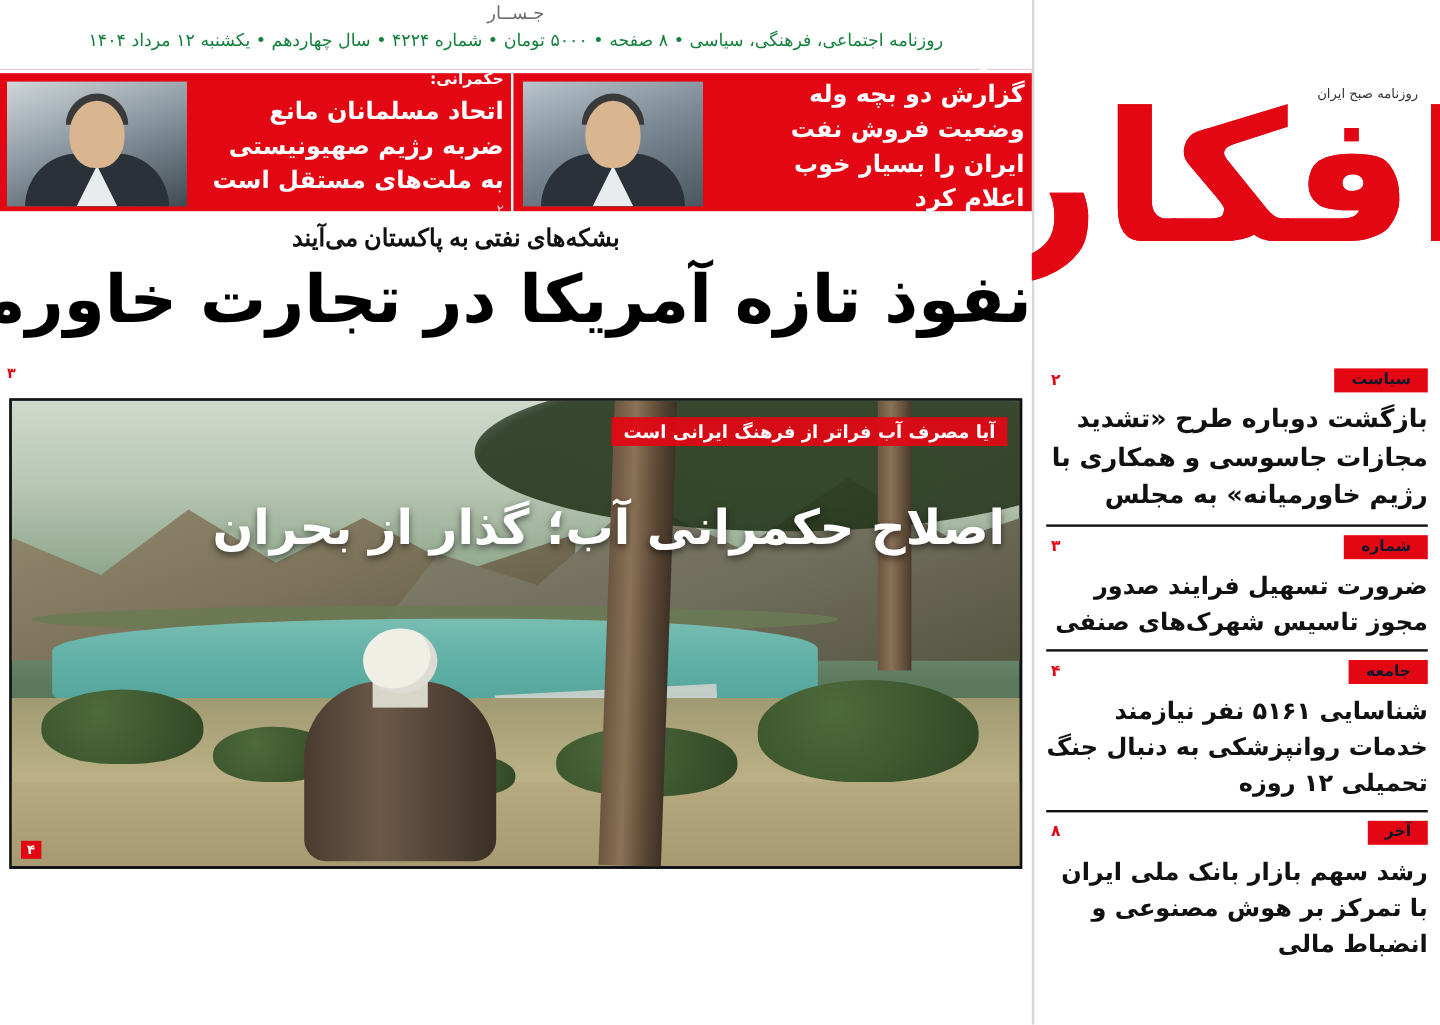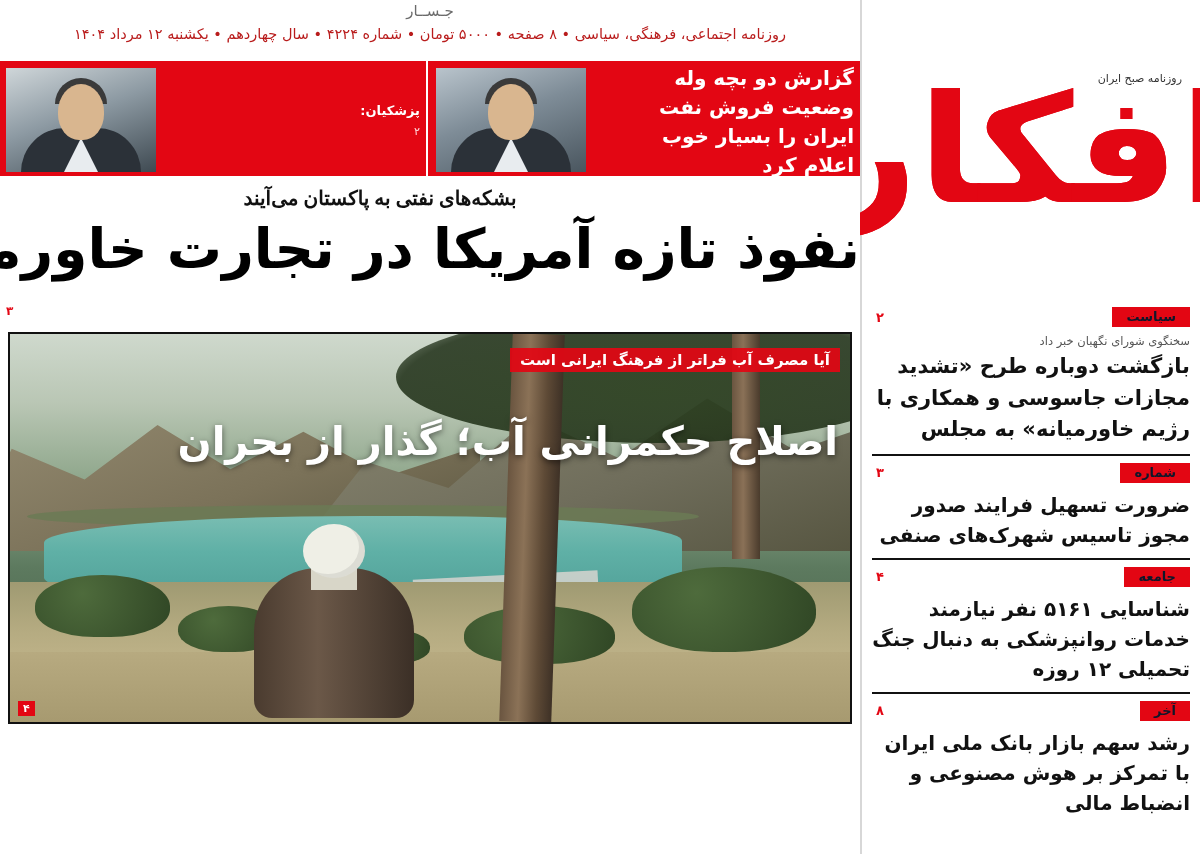--- a/index.html
+++ b/index.html
@@ -60,21 +60,21 @@
     top: 2px; left: 50%;
     transform: translateX(-50%);
     font-size: 15px; color: #6b6b6b;
     letter-spacing: 4px;
   }
   .strip-line {
     position: absolute;
     top: 26px; right: 0; width: 860px;
     text-align: center;
     font-size: 14.5px;
-    color: #b91c1c;
+    color: #15803d;
     direction: rtl;
   }
 
   
   .banner {
     position: absolute;
     top: 58px; right: 340px;
     width: 860px; height: 118px;
     background: #e30613;
     border-top: 3px solid #fff;
@@ -361,21 +361,22 @@
     </div>
 
     <div class="ban-cell left">
       <div class="ban-photo p2">
         <div class="body-sh"></div>
         <div class="collar"></div>
         <div class="hair"></div>
         <div class="face"></div>
       </div>
       <div class="ban-text">
-        <div class="ban-kicker">پزشکیان:</div>
+        <div class="ban-kicker">حکمرانی:</div>
+        <div class="ban-head">اتحاد مسلمانان مانع ضربه رژیم صهیونیستی به ملت‌های مستقل است</div>
         <div class="ban-page">۲</div>
       </div>
     </div>
   </div>
 
   <div class="lead">
     <div class="lead-kicker">بشکه‌های نفتی به پاکستان می‌آیند</div>
     <div class="lead-title">نفوذ تازه آمریکا در تجارت خاورمیانه</div>
     <div class="lead-page">۳</div>
   </div>
@@ -407,21 +408,20 @@
     <div class="photo-page">۴</div>
   </div>
 
   <div class="news-col">
 
     <div class="sec">
       <div class="sec-bar">
         <span class="sec-name">سیاست</span>
         <span class="sec-page">۲</span>
       </div>
-      <div class="sec-kicker">سخنگوی شورای نگهبان خبر داد</div>
       <div class="sec-head">بازگشت دوباره طرح «تشدید مجازات جاسوسی و همکاری با رژیم خاورمیانه» به مجلس</div>
     </div>
 
     <div class="sec">
       <div class="sec-bar">
         <span class="sec-name">شماره</span>
         <span class="sec-page">۳</span>
       </div>
       <div class="sec-head small">ضرورت تسهیل فرایند صدور مجوز تاسیس شهرک‌های صنفی</div>
     </div>

